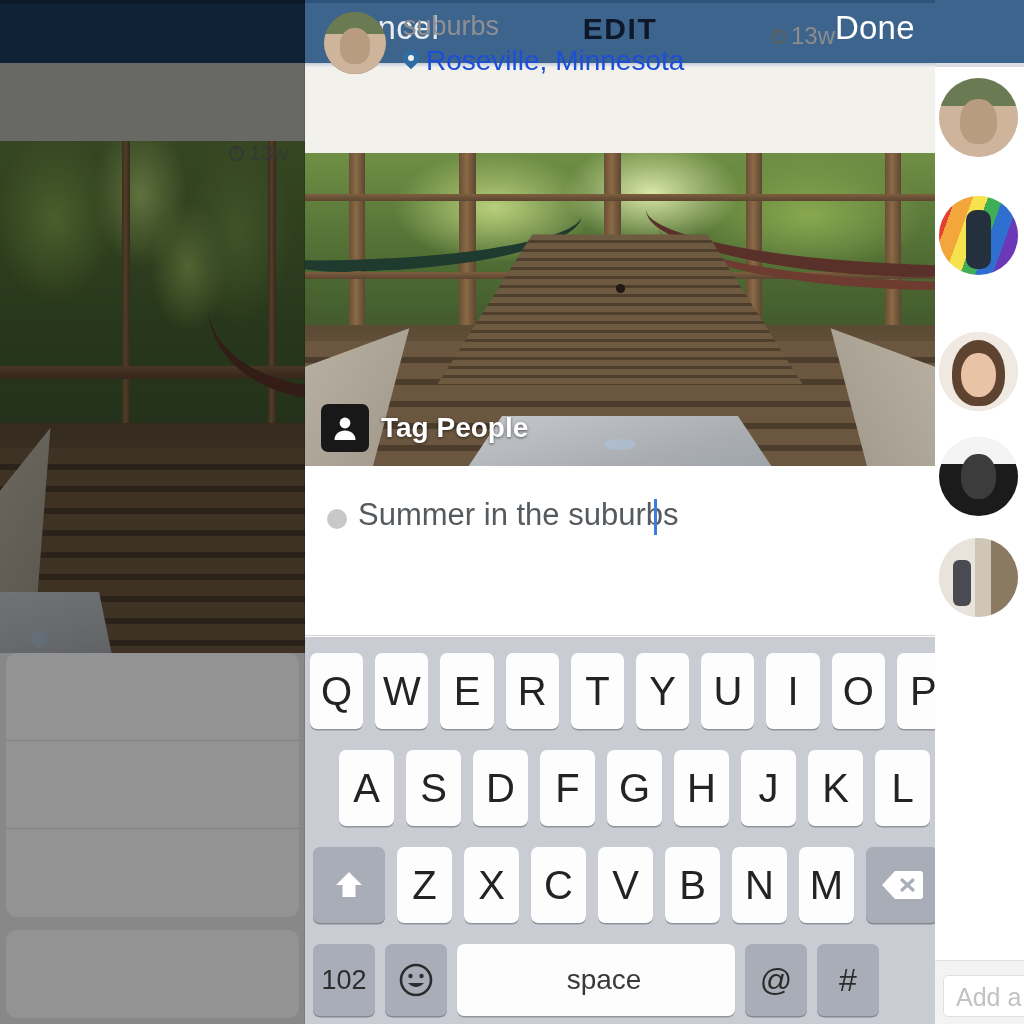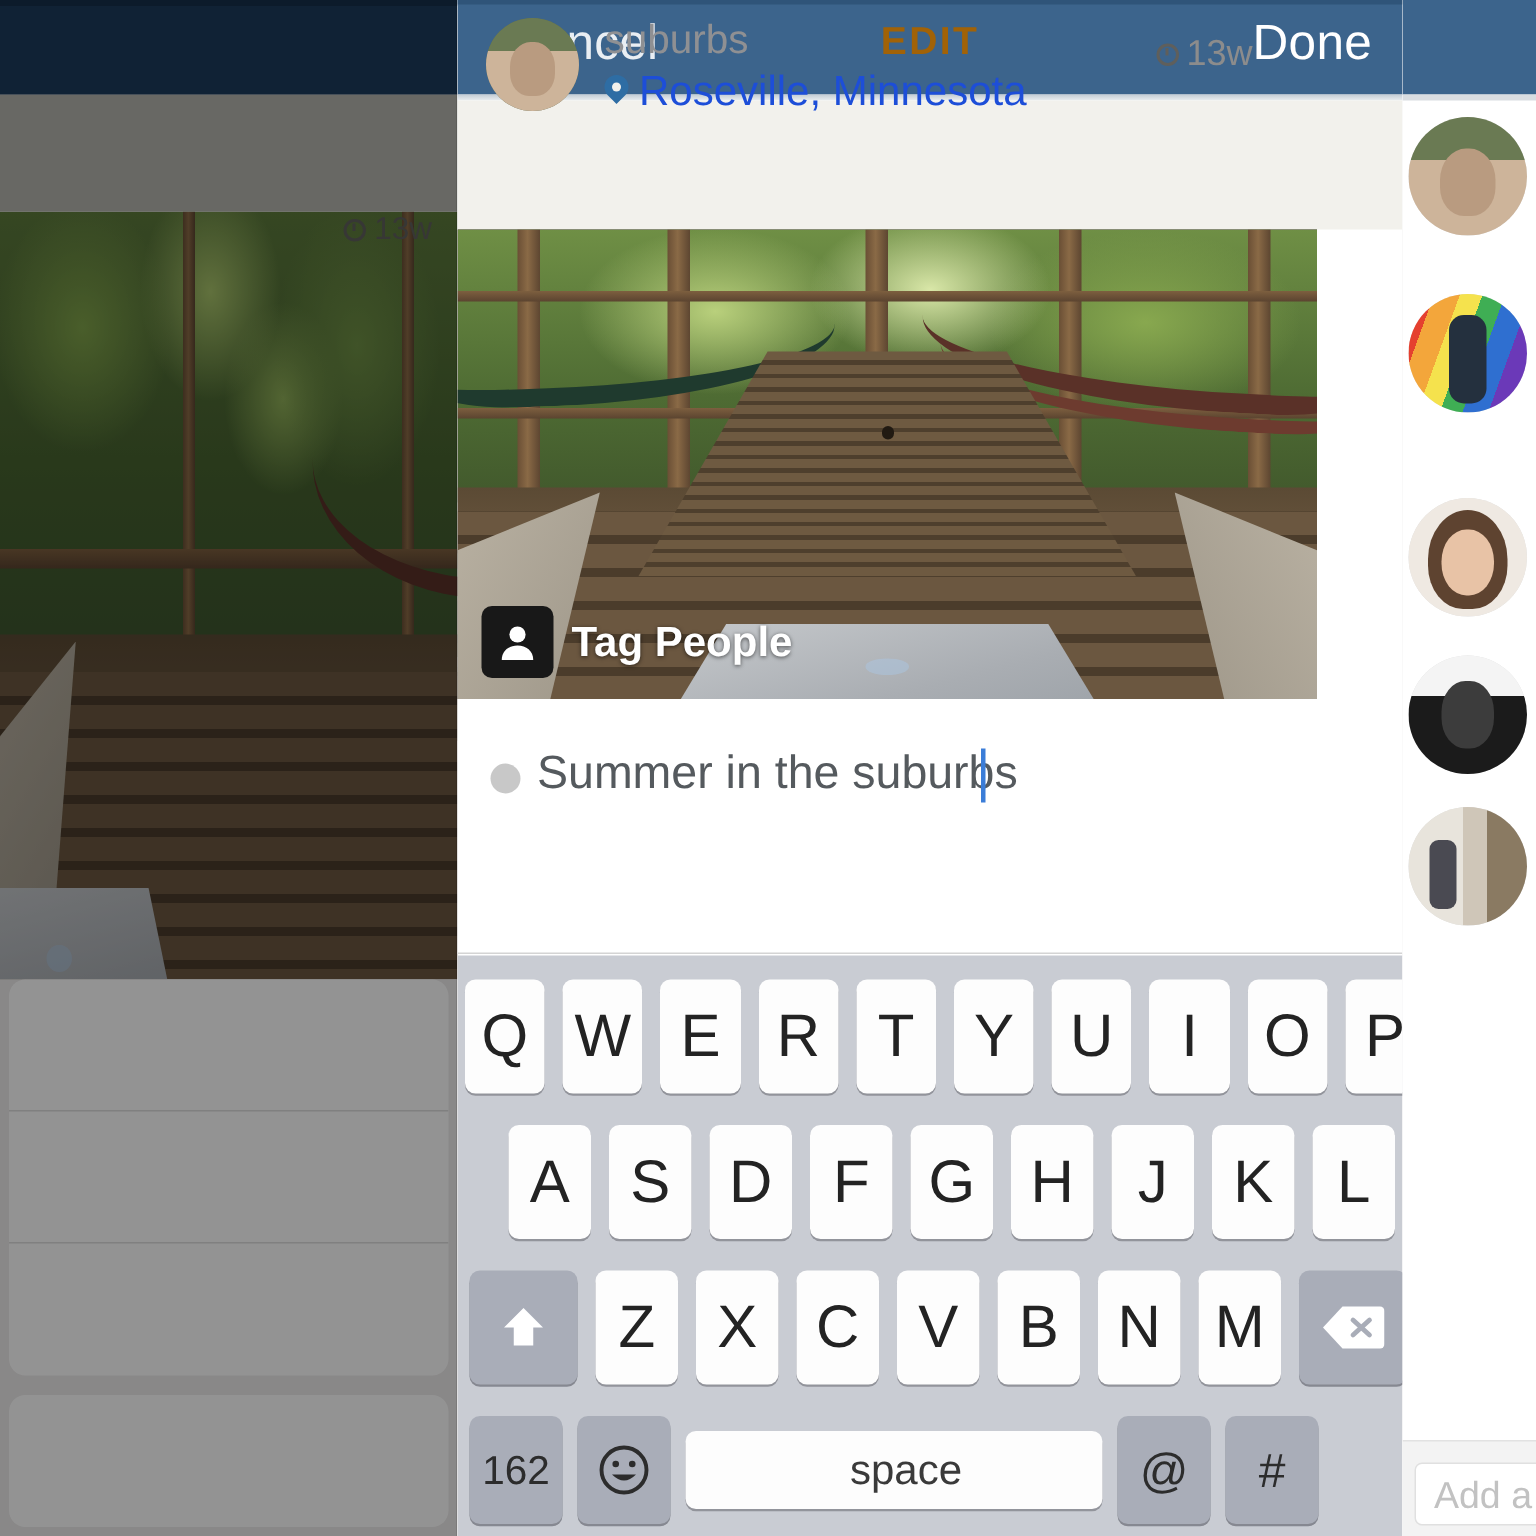--- a/index.html
+++ b/index.html
@@ -63,21 +63,21 @@
     background:#3c648c;
     display:flex; align-items:center;
   }
   #nav-top-hair{ position:absolute;left:0;top:0;width:719px;height:3px;background:#2f5479; }
   #nav-cancel {
     position:absolute; left:30px; top:9px;
     font-size:33px; color:#e9eef3; font-weight:400; letter-spacing:.2px;
   }
   #nav-title {
     position:absolute; left:0; top:12px; width:630px; text-align:center;
-    font-size:26px; color:#a16207; font-weight:700; letter-spacing:1.6px;
+    font-size:30px; color:#0f172a; font-weight:700; letter-spacing:1.6px;
   }
   #nav-done {
     position:absolute; left:530px; top:9px;
     font-size:33px; color:#ffffff; font-weight:400; letter-spacing:.2px;
   }
   #nav-bottom-shadow{
     position:absolute;left:0;top:63px;width:719px;height:4px;
     background:linear-gradient(#c3ccd4,#e9edf0);
   }
 
@@ -108,21 +108,21 @@
     content:""; position:absolute; left:5px; top:5px; width:6px; height:6px;
     background:#f2f1ec; border-radius:50%;
   }
   #meta-time {
     position:absolute; right:100px; top:22px; font-size:24px; color:#8c8c8c;
     display:flex; align-items:center; gap:5px;
   }
 
   
   #photo {
-    position:absolute; left:0; top:153px; width:573px; height:313px; overflow:hidden;
+    position:absolute; left:0; top:153px; width:630px; height:313px; overflow:hidden;
     background:#2b2217;
   }
   #tagpeople {
     position:absolute; left:16px; bottom:14px;
     display:flex; align-items:center; gap:12px;
   }
   #tag-icon-box {
     width:48px; height:48px; background:#181818; border-radius:7px;
     display:flex; align-items:center; justify-content:center;
   }
@@ -169,21 +169,21 @@
   #row1 .key { width:55px; height:76px; }
   #row2 { top:113px; left:34px; gap:12px; }
   #row2 .key { width:55px; height:76px; }
   #row3 { top:210px; left:8px; gap:12px; align-items:center; }
   #row3 .key.letter { width:55px; height:76px; }
   #row3 .key.shift { width:72px; height:76px; }
   #row3 .key.del { width:72px; height:76px; }
   #row4 { top:307px; left:8px; gap:10px; align-items:center; }
   #row4 .key.num { width:62px; height:72px; font-size:27px; }
   #row4 .key.emoji { width:62px; height:72px; }
-  #row4 .key.space { width:278px; height:52px; font-size:28px; color:#3a3a3a;padding-left:16px; }
+  #row4 .key.space { width:278px; height:72px; font-size:28px; color:#3a3a3a;padding-left:16px; }
   #row4 .key.at { width:62px; height:72px; font-size:32px; }
   #row4 .key.hash { width:62px; height:72px; font-size:32px; }
 
   
   #right-panel {
     position:absolute; left:935px; top:0; width:89px; height:1024px;
     background:#ffffff; overflow:hidden;
   }
   #right-nav { position:absolute; left:0; top:0; width:89px; height:63px; background:#3c648c; }
   #right-nav-hair { position:absolute;left:0;top:63px;width:89px;height:4px;background:#d9dde1; }
@@ -456,21 +456,21 @@
           <svg width="42" height="32" viewBox="0 0 42 32">
             <path d="M14 2 H39 A3 3 0 0 1 42 5 V27 A3 3 0 0 1 39 30 H14 L1 16 Z" fill="#ffffff"></path>
             <g stroke="#a9adb8" stroke-width="3.2" stroke-linecap="round">
               <line x1="21" y1="11" x2="32" y2="21"></line>
               <line x1="32" y1="11" x2="21" y2="21"></line>
             </g>
           </svg>
         </div>
       </div>
       <div class="kb-row" id="row4">
-        <div class="key dark num">162</div>
+        <div class="key dark num">102</div>
         <div class="key dark emoji">
           <svg width="36" height="36" viewBox="0 0 36 36">
             <circle cx="18" cy="18" r="15" fill="none" stroke="#2c2c2c" stroke-width="2.6"></circle>
             <circle cx="12.5" cy="14" r="2.2" fill="#2c2c2c"></circle>
             <circle cx="23.5" cy="14" r="2.2" fill="#2c2c2c"></circle>
             <path d="M10 21 Q18 29 26 21 Z" fill="#2c2c2c"></path>
           </svg>
         </div>
         <div class="key space">space</div>
         <div class="key dark at">@</div>

